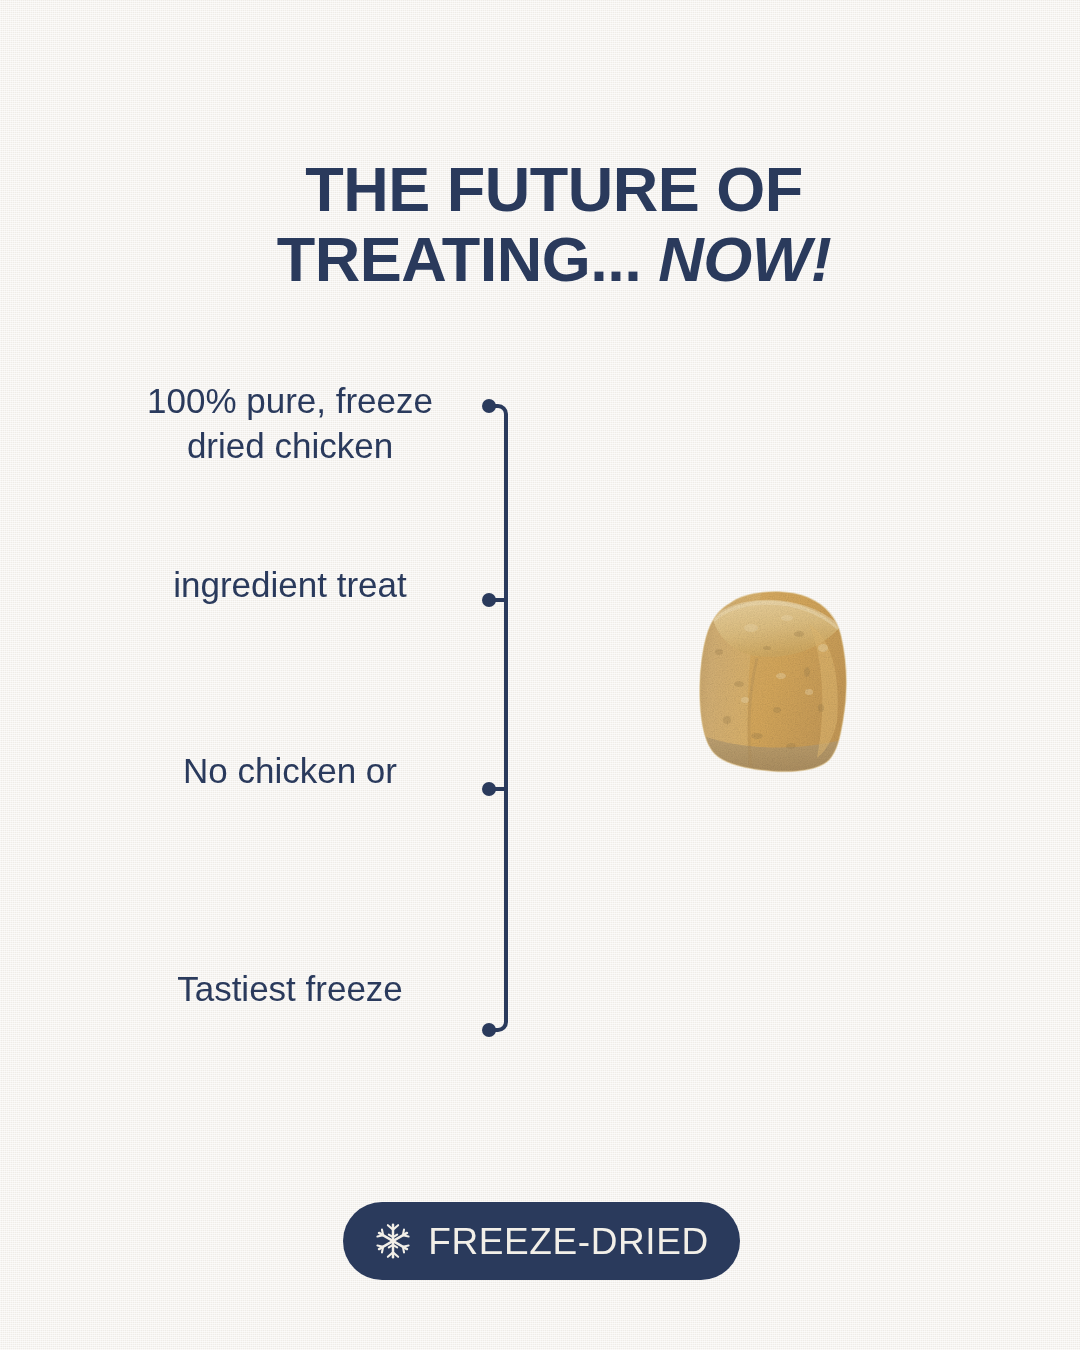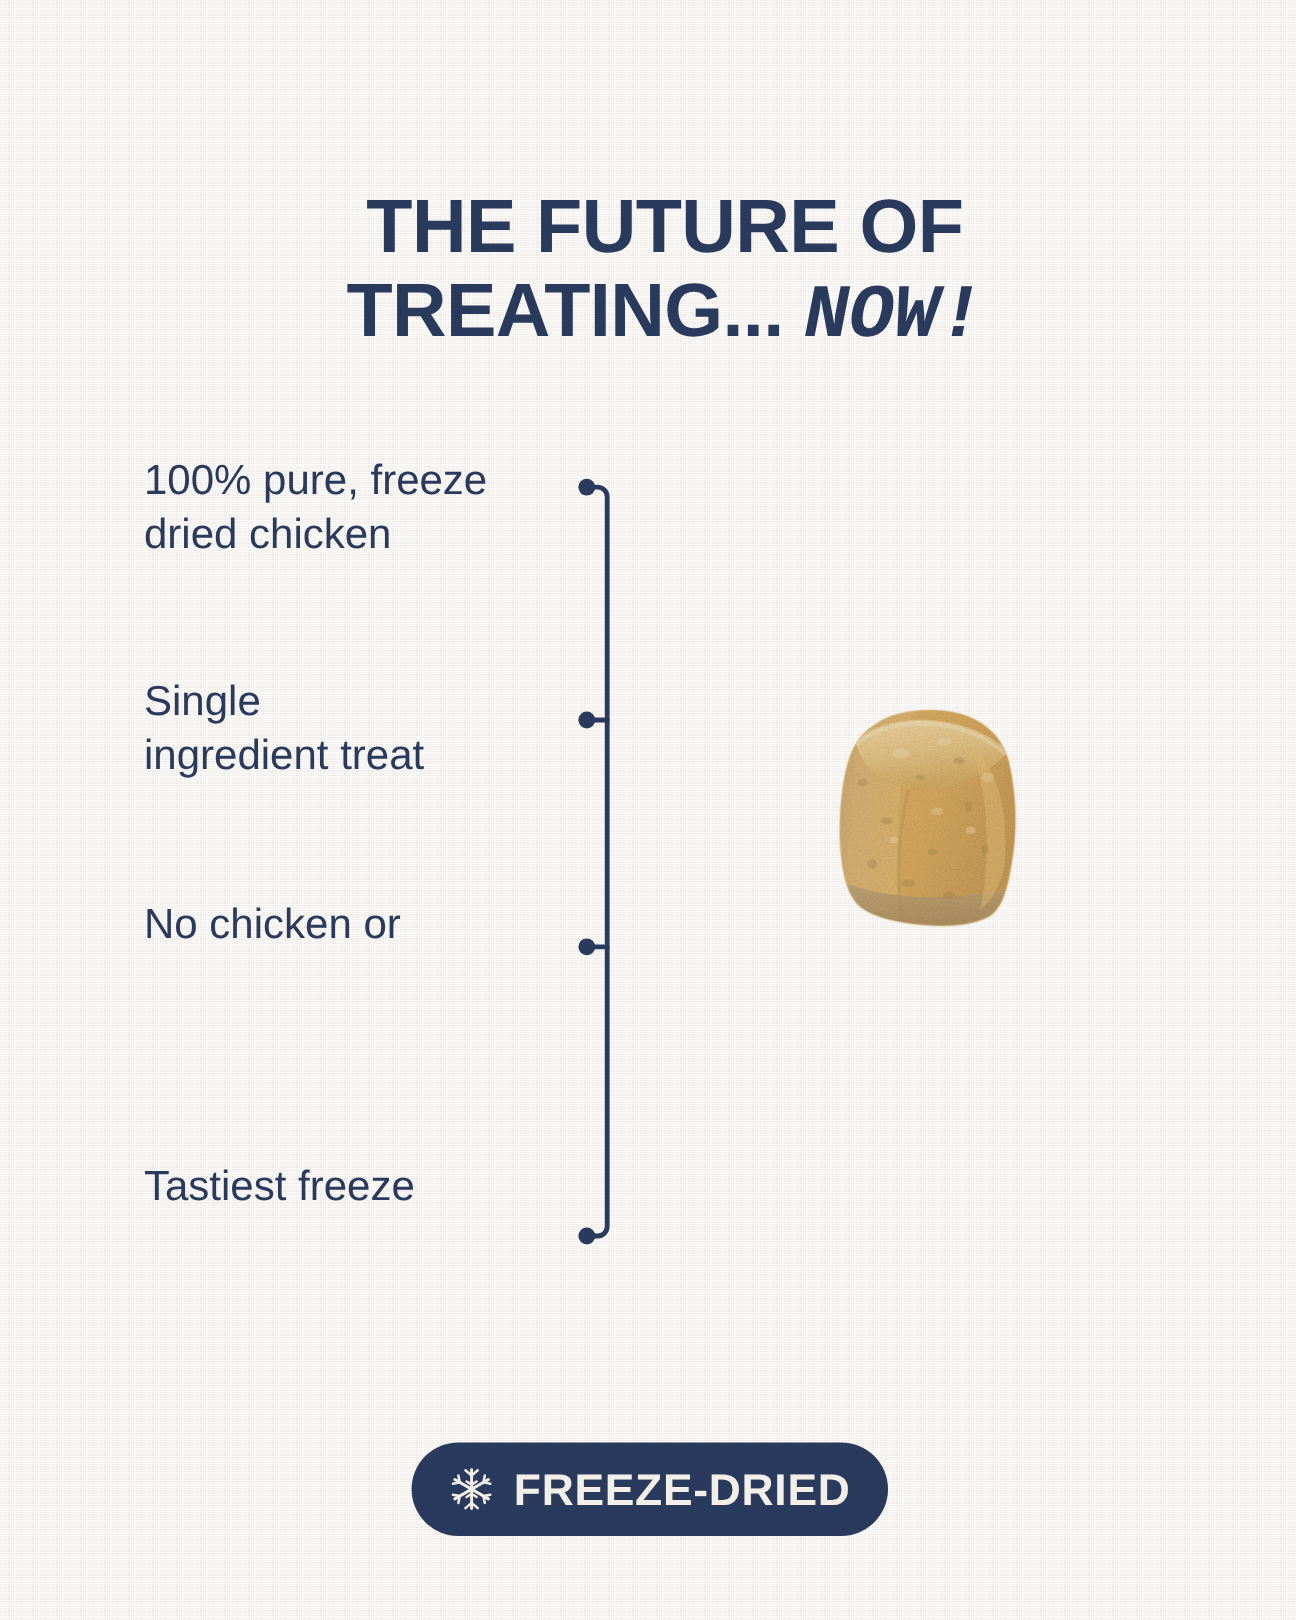--- a/index.html
+++ b/index.html
@@ -45,31 +45,30 @@
     letter-spacing: -0.5px;
   }
   #headline .line {
     display: block;
     white-space: nowrap;
     padding-left: 28px;
   }
   #headline .emph {
     font-style: italic;
     font-weight: 700;
-    font-family: Liberation Mono, monospace;
   }
 
   
   .feature-label {
     position: absolute;
     color: #2a3a5c;
     font-size: 35px;
     line-height: 45px;
     font-weight: 400;
-    text-align: left;
+    text-align: center;
     width: 340px;
     left: 120px;
   }
   .feature-label .l {
     display: block;
     white-space: nowrap;
   }
 
   #feat-0 { top: 378px; }
   #feat-1 { top: 562px; }
@@ -104,21 +103,21 @@
     background: #2a3a5c;
     border-radius: 39px;
     display: flex;
     align-items: center;
     justify-content: center;
     gap: 16px;
   }
   #badge-text {
     color: #f2efe8;
     font-size: 37px;
-    font-weight: 700;
+    font-weight: 400;
     letter-spacing: 0.6px;
     line-height: 1;
     white-space: nowrap;
   }
   #snowflake-icon {
     width: 38px;
     height: 38px;
     flex: 0 0 38px;
   }
 </style>
@@ -132,21 +131,20 @@
   <h1 id="headline">
     <span class="line">THE FUTURE OF</span>
     <span class="line"><span>TREATING...</span>&nbsp;<span class="emph">NOW!</span></span>
   </h1>
 
   <div class="feature-label" id="feat-0">
     <span class="l">100% pure, freeze</span>
     <span class="l">dried chicken</span>
   </div>
   <div class="feature-label" id="feat-1">
-    <span class="l">Single</span>
     <span class="l">ingredient treat</span>
   </div>
   <div class="feature-label" id="feat-2">
     <span class="l">No chicken or</span>
   </div>
   <div class="feature-label" id="feat-3">
     <span class="l">Tastiest freeze</span>
   </div>
 
   <svg id="connector-svg" viewBox="0 0 70 670">

